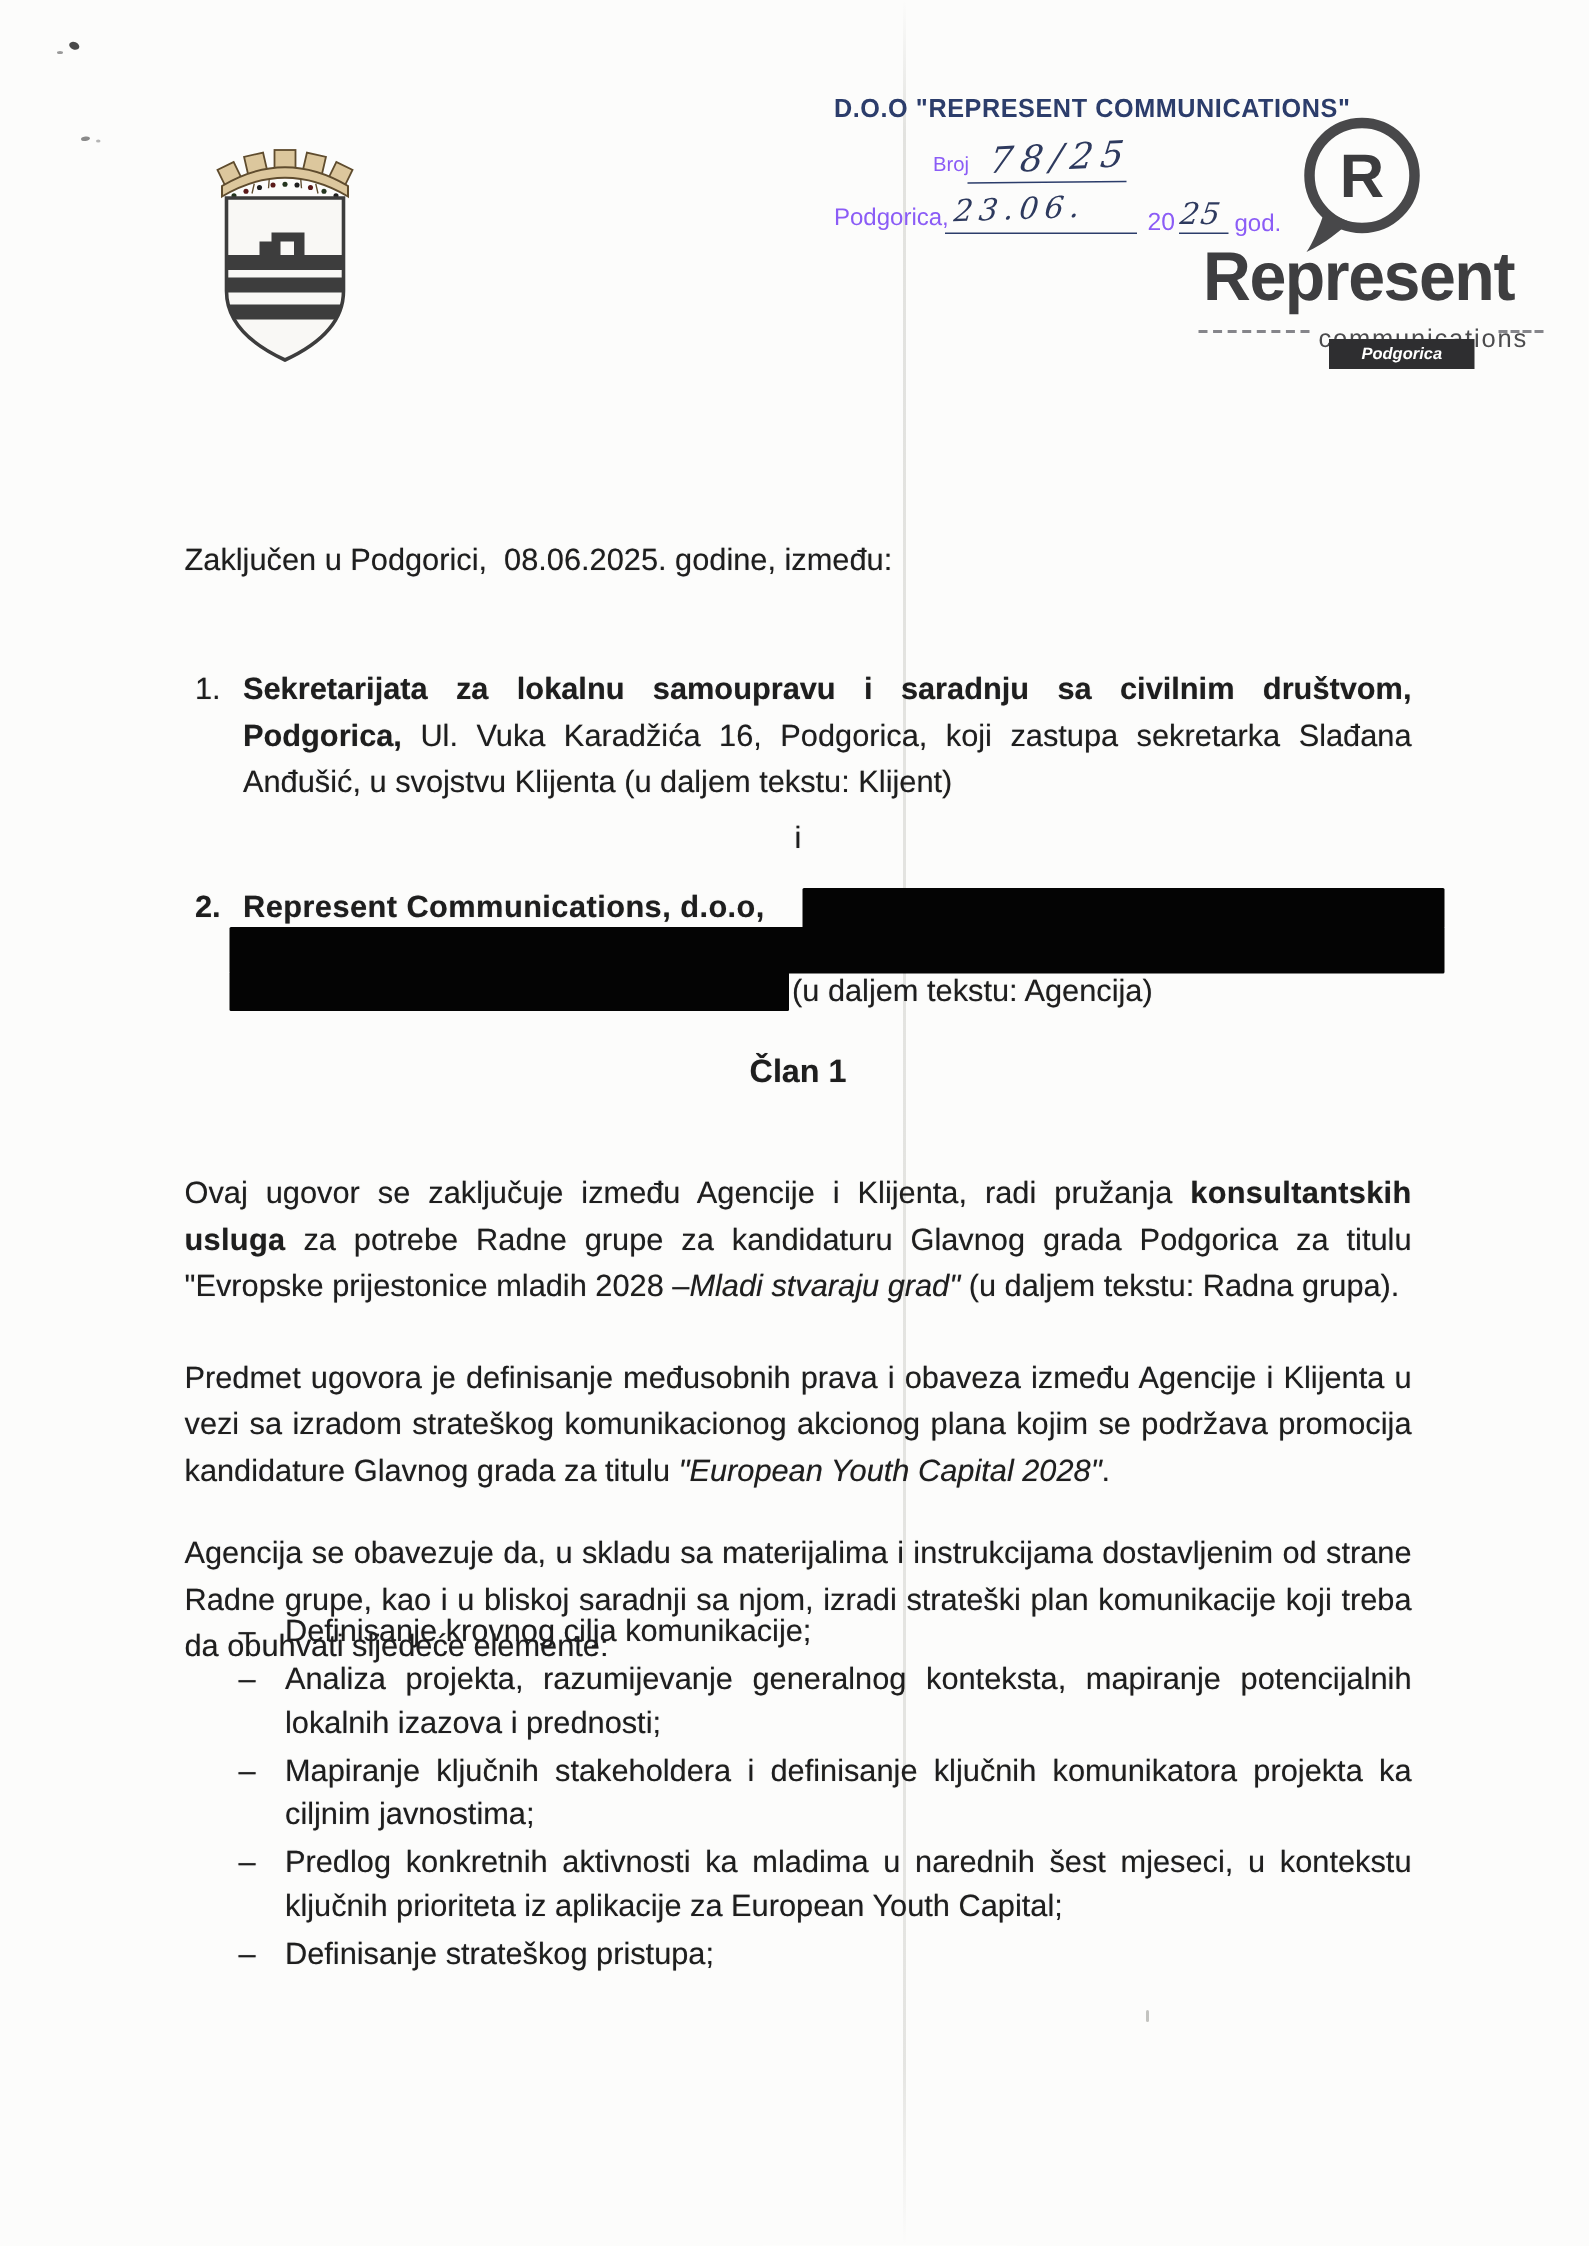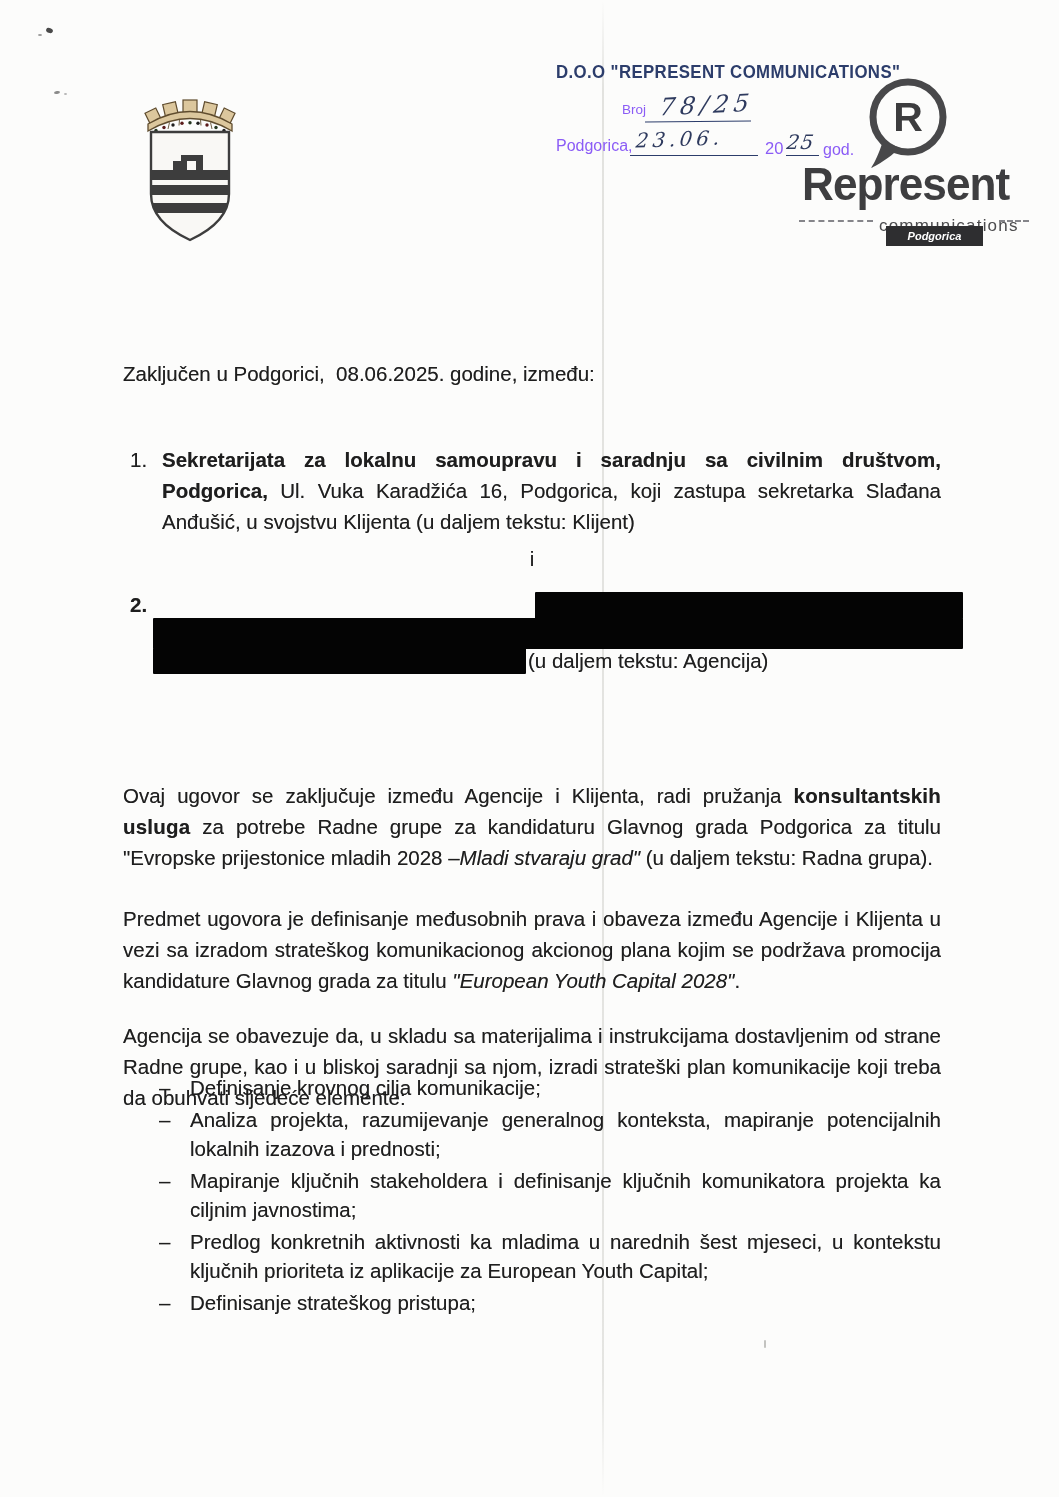--- a/index.html
+++ b/index.html
@@ -182,26 +182,28 @@
   <div class="intro doc-text">Zaključen u Podgorici,  08.06.2025. godine, između:</div>
 
   <div class="party1 doc-text">
     <span class="party-num">1.</span><b>Sekretarijata za lokalnu samoupravu i saradnju sa civilnim društvom, Podgorica,</b><span> Ul. Vuka Karadžića 16, Podgorica, koji zastupa sekretarka Slađana Anđušić, u svojstvu Klijenta (u daljem tekstu: Klijent)</span>
   </div>
 
   <div class="conj doc-text">i</div>
 
   <div class="party2 doc-text">
     <span class="p2num">2.</span>
+    <span class="p2bold">Represent Communications, d.o.o,</span>
     <div class="redact bar1"></div>
     <div class="redact bar2"></div>
     <div class="redact bar3"></div>
     <span class="p2suffix">(u daljem tekstu: Agencija)</span>
   </div>
 
+  <div class="clan doc-text">Član 1</div>
 
   <p class="para pa doc-text"><span>Ovaj ugovor se zaključuje između Agencije i Klijenta, radi pružanja </span><b>konsultantskih usluga</b><span> za potrebe Radne grupe za kandidaturu Glavnog grada Podgorica za titulu "Evropske prijestonice mladih 2028 –</span><i>Mladi stvaraju grad"</i><span> (u daljem tekstu: Radna grupa).</span></p>
 
   <p class="para pb doc-text"><span>Predmet ugovora je definisanje međusobnih prava i obaveza između Agencije i Klijenta u vezi sa izradom strateškog komunikacionog akcionog plana kojim se podržava promocija kandidature Glavnog grada za titulu </span><i>"European Youth Capital 2028"</i><span>.</span></p>
 
   <p class="para pc doc-text">Agencija se obavezuje da, u skladu sa materijalima i instrukcijama dostavljenim od strane Radne grupe, kao i u bliskoj saradnji sa njom, izradi strateški plan komunikacije koji treba da obuhvati sljedeće elemente:</p>
 
   <ul class="dash-list doc-text">
     <li>Definisanje krovnog cilja komunikacije;</li>
     <li>Analiza projekta, razumijevanje generalnog konteksta, mapiranje potencijalnih lokalnih izazova i prednosti;</li>

